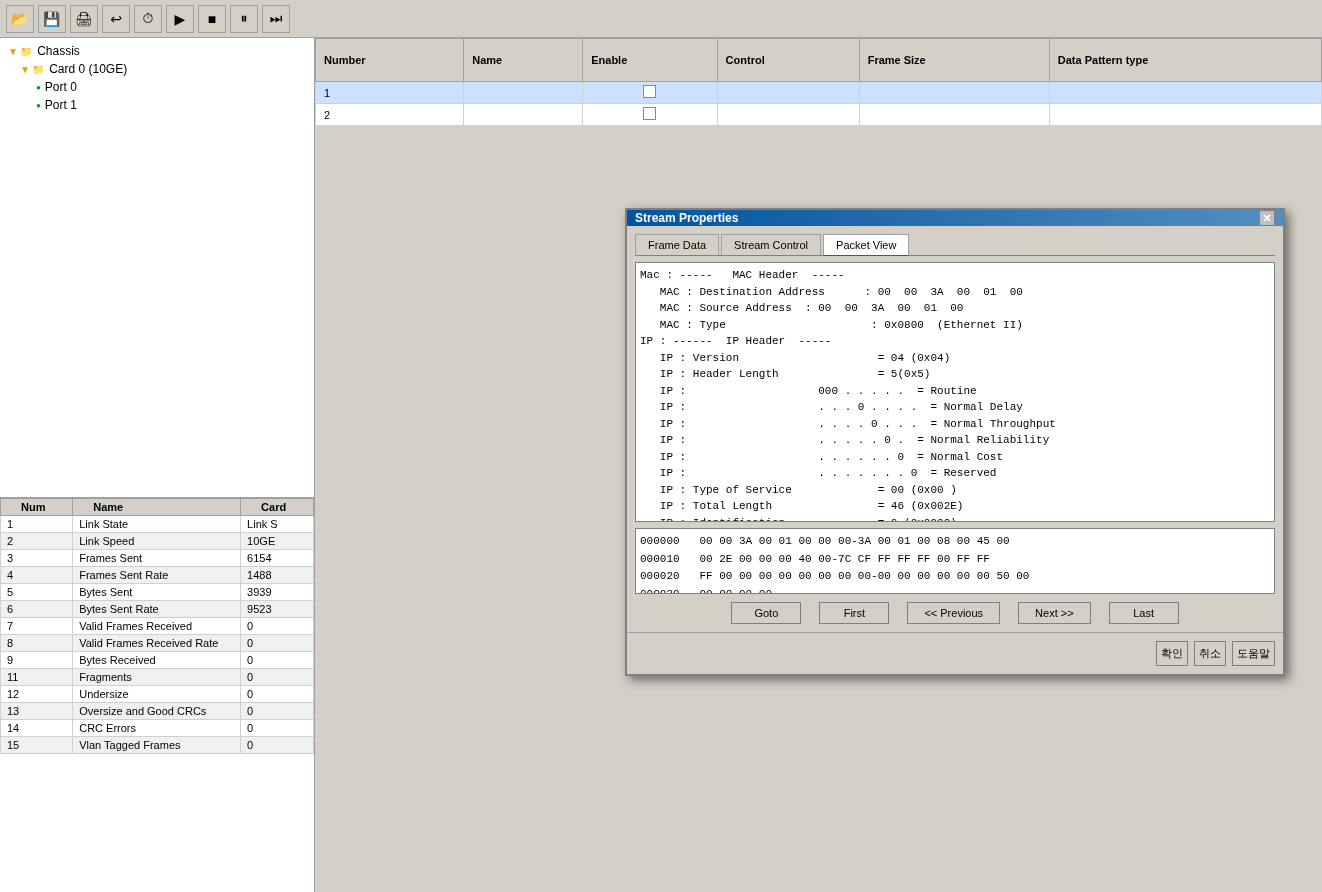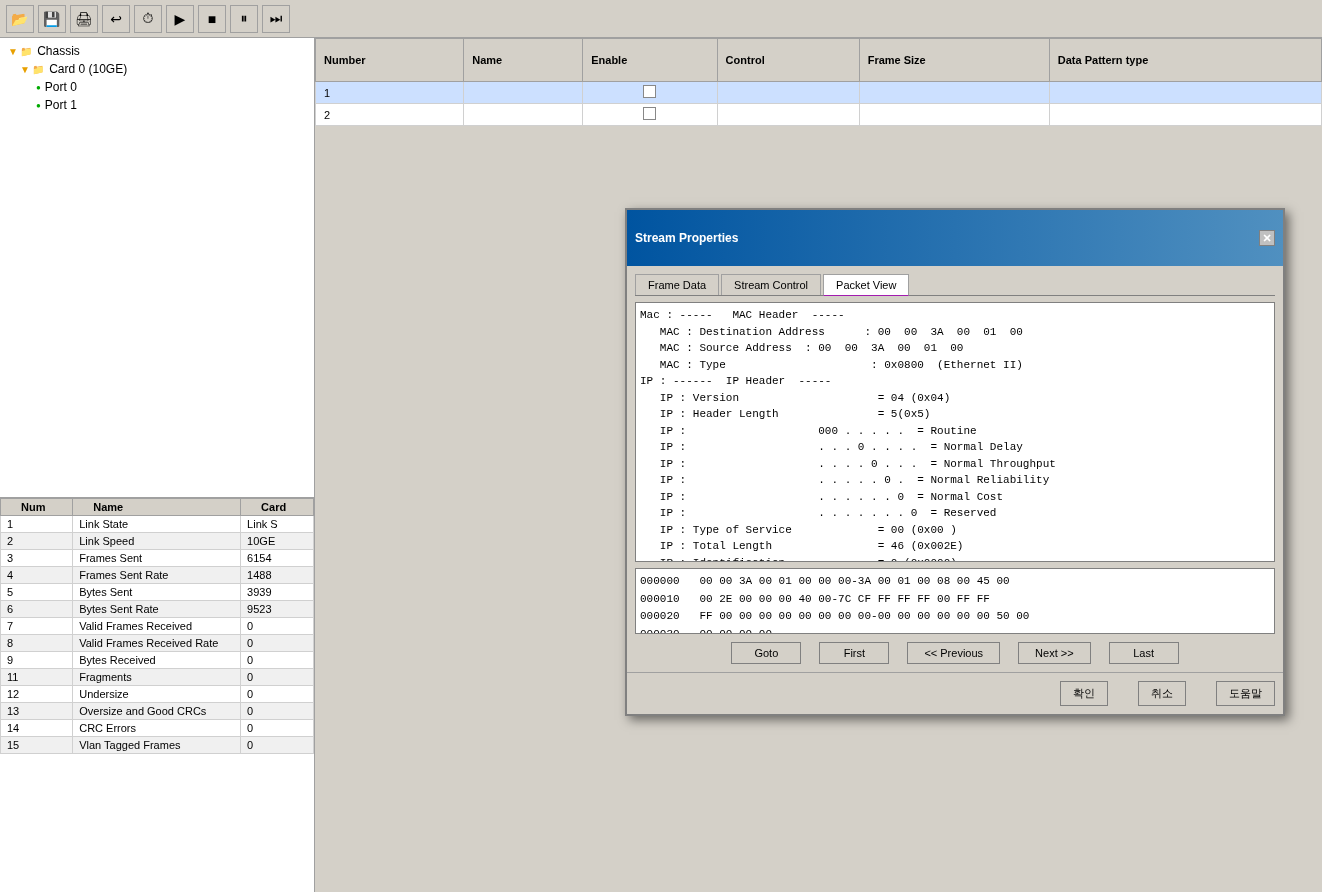--- a/index.html
+++ b/index.html
@@ -131,21 +131,21 @@
       border: 2px solid #808080;
       width: 660px;
       box-shadow: 4px 4px 10px rgba(0,0,0,0.5);
       position: absolute;
       top: 170px;
       left: 310px;
     }
     .dialog-title {
       background: linear-gradient(to right, #0054a0, #5090c0);
       color: white;
-      padding: 20px 8px;
+      padding: 0 8px;
       font-size: 12px;
       font-weight: bold;
       display: flex;
       justify-content: space-between;
       align-items: center;
     }
     .dialog-close {
       background: #c0c0c0;
       border: 1px solid #808080;
       width: 16px; height: 16px;
@@ -227,26 +227,25 @@
 
     
     .dialog-actions {
       display: flex;
       justify-content: flex-end;
       gap: 6px;
       padding: 8px;
       border-top: 1px solid #a0a0a0;
     }
     .action-btn {
-      padding: 4px 12px;
+      padding: 4px 4px;
       background: #d4d0c8;
       border: 1px solid #808080;
       cursor: pointer;
       font-size: 11px;
-      margin-left: 24px;
     }
 
     
     ::-webkit-scrollbar { width: 12px; height: 12px; }
     ::-webkit-scrollbar-track { background: #d4d0c8; }
     ::-webkit-scrollbar-thumb { background: #a0a0a0; border: 1px solid #808080; }
   </style>
 </head>
 <body>
 

